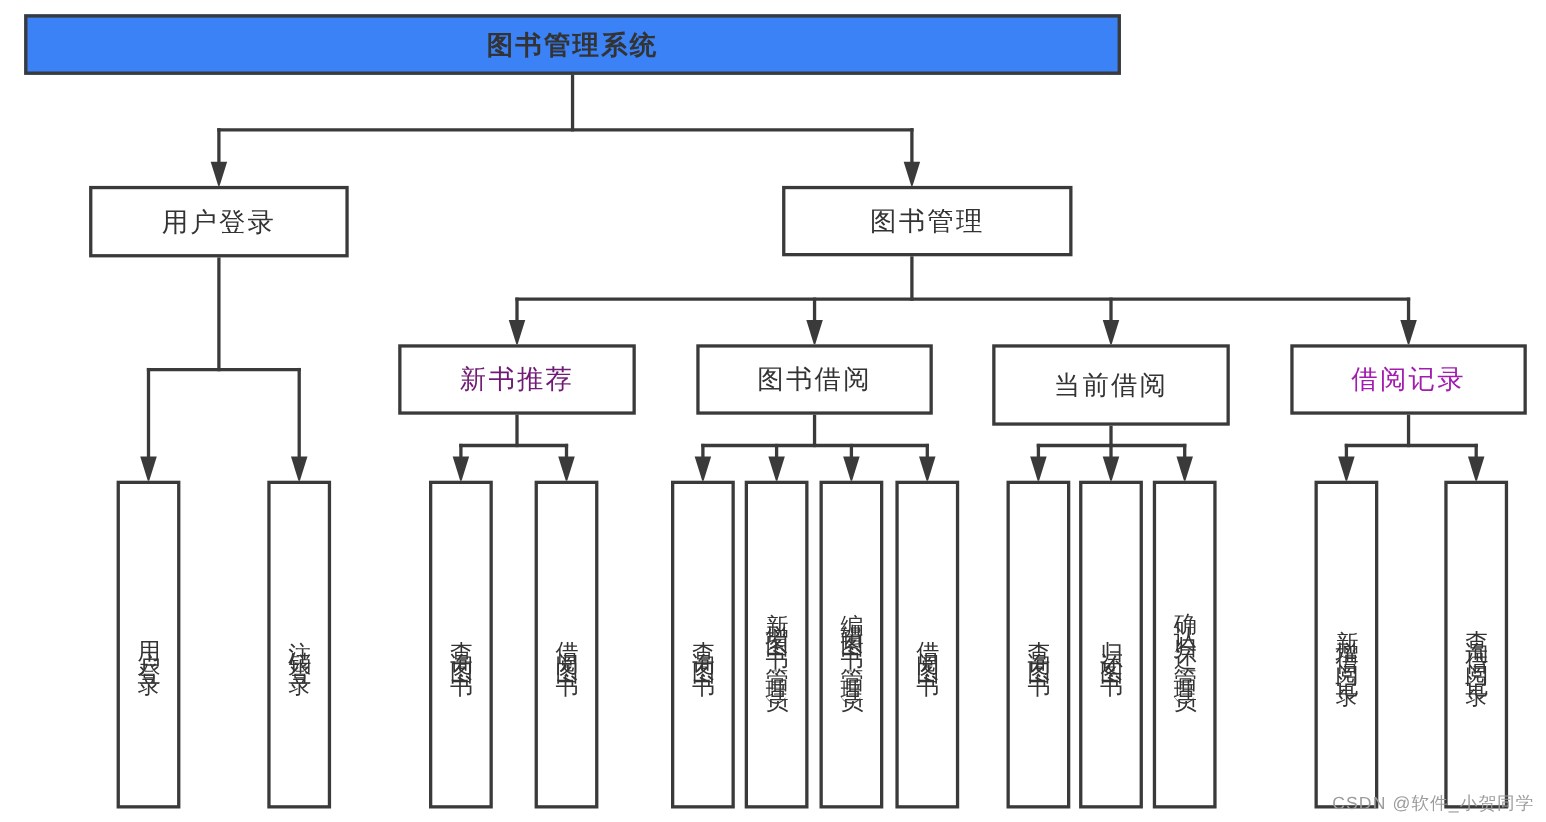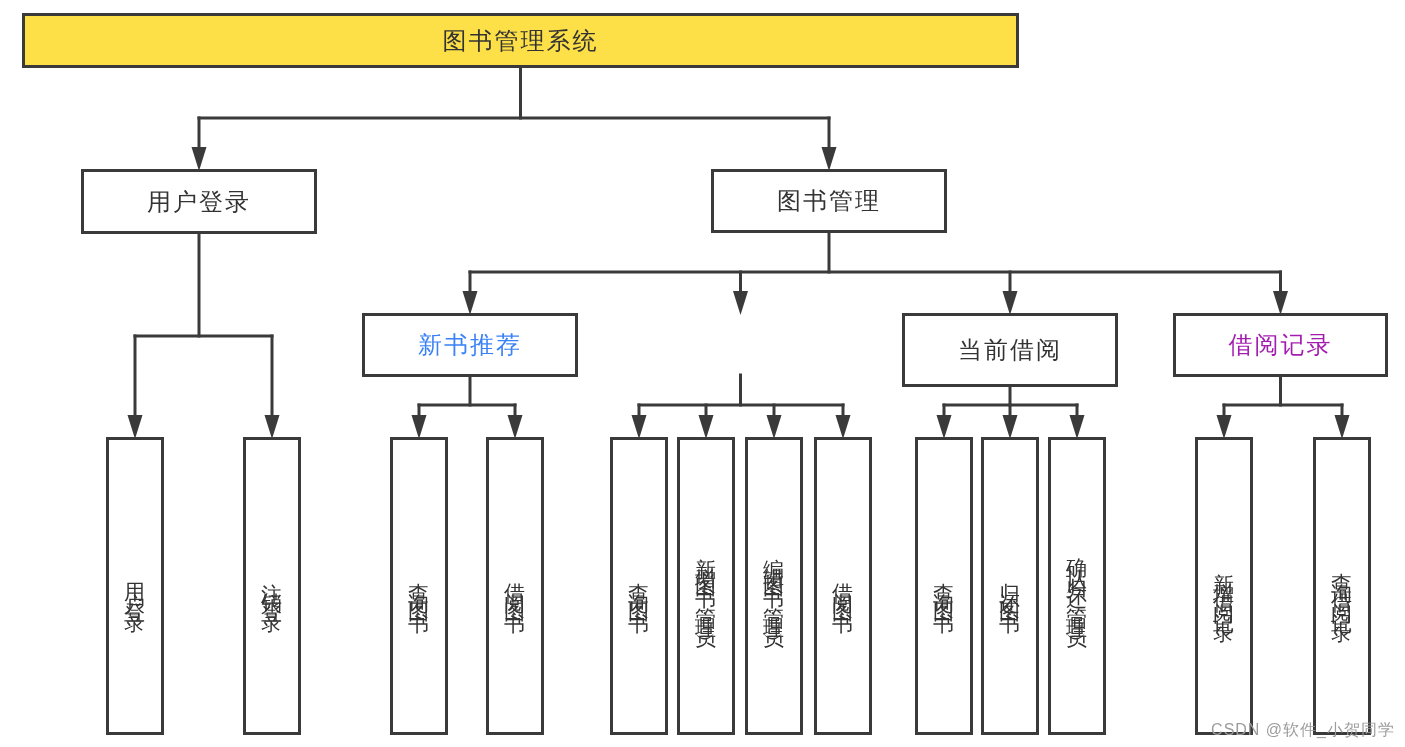--- a/index.html
+++ b/index.html
@@ -76,31 +76,34 @@
       <polygon points="1069.5,415 1084.5,415 1077,439" fill="#3a3a3a"></polygon>
       <line x1="1280.5" y1="375" x2="1280.5" y2="405" stroke="#3a3a3a" stroke-width="3" stroke-linecap="square"></line>
       <line x1="1224" y1="405" x2="1342" y2="405" stroke="#3a3a3a" stroke-width="3" stroke-linecap="square"></line>
       <line x1="1224" y1="405" x2="1224" y2="419" stroke="#3a3a3a" stroke-width="3" stroke-linecap="square"></line>
       <polygon points="1216.5,415 1231.5,415 1224,439" fill="#3a3a3a"></polygon>
       <line x1="1342" y1="405" x2="1342" y2="419" stroke="#3a3a3a" stroke-width="3" stroke-linecap="square"></line>
       <polygon points="1334.5,415 1349.5,415 1342,439" fill="#3a3a3a"></polygon>
     </svg>
 
   <div id="watermark" style="color: rgb(156, 156, 156);">CSDN @软件_小贺同学</div>
-<div class="node h" style="left: 22px; top: 13px; width: 997px; height: 55px; border-color: rgb(58, 58, 58); background: #fde047;">
+<div class="node h" style="left: 22px; top: 13px; width: 997px; height: 55px; border-color: rgb(58, 58, 58); background: #3b82f6; font-weight: bold;">
       <span class="lbl" style="color: rgb(51, 51, 51);">图书管理系统</span>
     </div>
     <div class="node h" style="left: 81px; top: 169px; width: 236px; height: 65px; border-color: rgb(58, 58, 58); background: rgb(255, 255, 255);">
       <span class="lbl" style="color: rgb(51, 51, 51);">用户登录</span>
     </div>
-    <div class="node h" style="left: 711px; top: 169px; width: 236px; height: 64px; border-color: rgb(58, 58, 58); background: rgb(255, 255, 255);">
+    <div class="node h" style="left: 711px; top: 169px; width: 264px; height: 64px; border-color: rgb(58, 58, 58); background: rgb(255, 255, 255);">
       <span class="lbl" style="color: rgb(51, 51, 51);">图书管理</span>
     </div>
     <div class="node h" style="left: 362px; top: 313px; width: 216px; height: 64px; border-color: rgb(58, 58, 58); background: rgb(255, 255, 255);">
-      <span class="lbl" style="color: #3b82f6;">新书推荐</span>
+      <span class="lbl" style="color: #701a75;">新书推荐</span>
+    </div>
+    <div class="node h" style="left: 633px; top: 313px; width: 215px; height: 64px; border-color: rgb(58, 58, 58); background: rgb(255, 255, 255);">
+      <span class="lbl" style="color: rgb(51, 51, 51);">图书借阅</span>
     </div>
     <div class="node h" style="left: 902px; top: 313px; width: 216px; height: 74px; border-color: rgb(58, 58, 58); background: rgb(255, 255, 255);">
       <span class="lbl" style="color: rgb(51, 51, 51);">当前借阅</span>
     </div>
     <div class="node h" style="left: 1173px; top: 313px; width: 215px; height: 64px; border-color: rgb(58, 58, 58); background: rgb(255, 255, 255);">
       <span class="lbl" style="color: #a21caf;">借阅记录</span>
     </div>
     <div class="node v" style="left: 106px; top: 437px; width: 58px; height: 298px; border-color: rgb(58, 58, 58); background: rgb(255, 255, 255);">
       <span class="lbl" style="color: rgb(51, 51, 51);">用户登录</span>
     </div>

